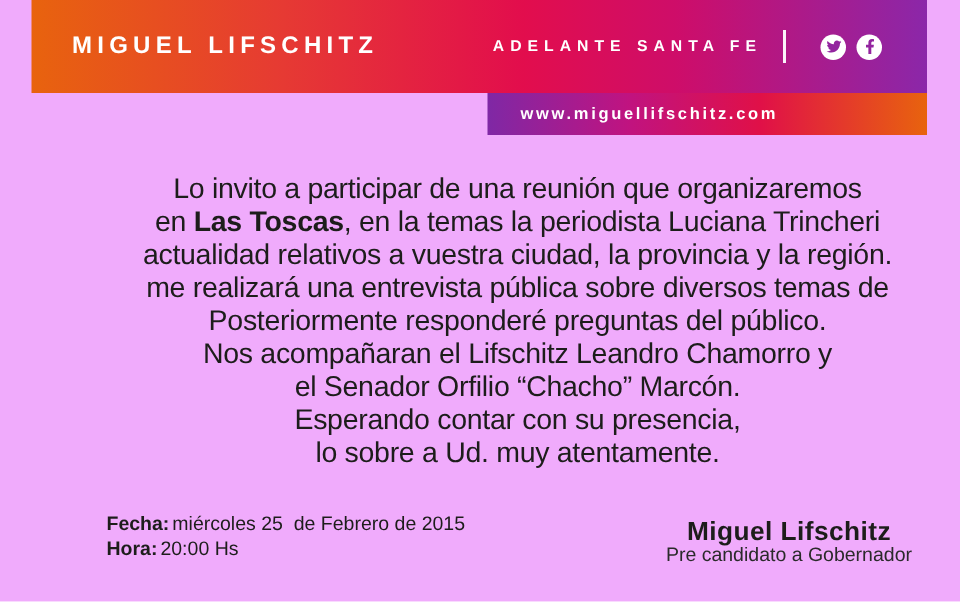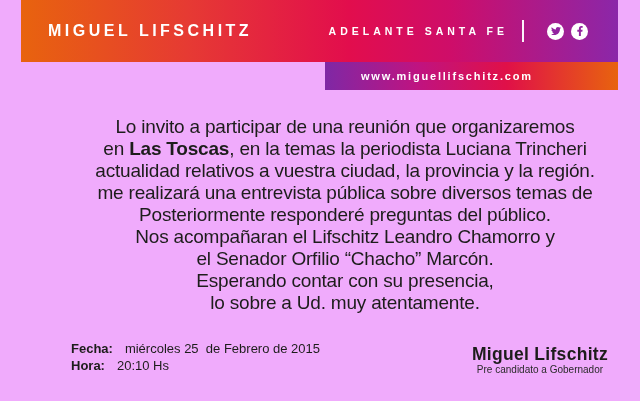--- a/index.html
+++ b/index.html
@@ -27,43 +27,43 @@
   .circle {
     width:17px; height:17px; border-radius:50%; background:#ffffff;
     display:flex; align-items:center; justify-content:center; margin-left:7px; cursor:pointer;
   }
   .circle svg { display:block; }
 
   
   .urlbar {
     position:absolute; left:325px; top:62px; width:293px; height:28px;
     background:linear-gradient(90deg,#7F28A5 0%,#C01380 32%,#E01048 62%,#E8630E 100%);
-    display:flex; align-items:center; padding-left:36px; box-sizing:border-box;
+    display:flex; align-items:center; padding-left:22px; box-sizing:border-box;
   }
   .urlbar span {
     color:#ffffff; font-size:11px; font-weight:bold; letter-spacing:1.8px; white-space:nowrap;
   }
 
   
   .letter {
     position:absolute; top:116px; left:0; width:616px; text-align:center;
     color:#1D1D1B; font-size:19px; line-height:22px; letter-spacing:-0.2px;margin-left:37px;
   }
   .letter p { margin:0; white-space:nowrap; }
   .letter strong { font-weight:bold;text-align:center; }
 
   
   .event { position:absolute; left:36px; top:341px; color:#1D1D1B; font-size:13px; line-height:16.5px; }
   .event .row { white-space:nowrap; }
-  .event .lbl { font-weight:bold; margin-right:12px;padding-left:35px; }
+  .event .lbl { font-weight:bold; margin-right:2px;padding-left:35px; }
 
   
   .sig { position:absolute; right:32px; top:345px; text-align:center; color:#1D1D1B; }
   .sig-name { font-size:17.5px; font-weight:bold; letter-spacing:.3px; line-height:18px; }
-  .sig-sub  { font-size:10px; line-height:12.5px; color:#2A2A2A; margin-top:1px; }
+  .sig-sub  { font-size:13px; line-height:12.5px; color:#2A2A2A; margin-top:1px; }
 </style>
 </head>
 <body>
 
 <div class="page">
 
   <header class="topbar">
     <div class="brand">MIGUEL LIFSCHITZ</div>
     <div class="topbar-right">
       <div class="slogan">ADELANTE SANTA FE</div>
@@ -97,21 +97,21 @@
     <p>el Senador Orfilio “Chacho” Marcón.</p>
     <p>Esperando contar con su presencia,</p>
     <p>lo sobre a Ud. muy atentamente.</p>
   </main>
 
   <section class="event">
     <div class="row">
       <span class="lbl">Fecha:</span><span>miércoles 25&nbsp; de Febrero de 2015</span>
     </div>
     <div class="row">
-      <span class="lbl">Hora:</span><span>20:10 Hs</span>
+      <span class="lbl">Hora:</span><span>20:00 Hs</span>
     </div>
   </section>
 
   <section class="sig">
     <div class="sig-name">Miguel Lifschitz</div>
     <div class="sig-sub">Pre candidato a Gobernador</div>
   </section>
 
 </div>
 

